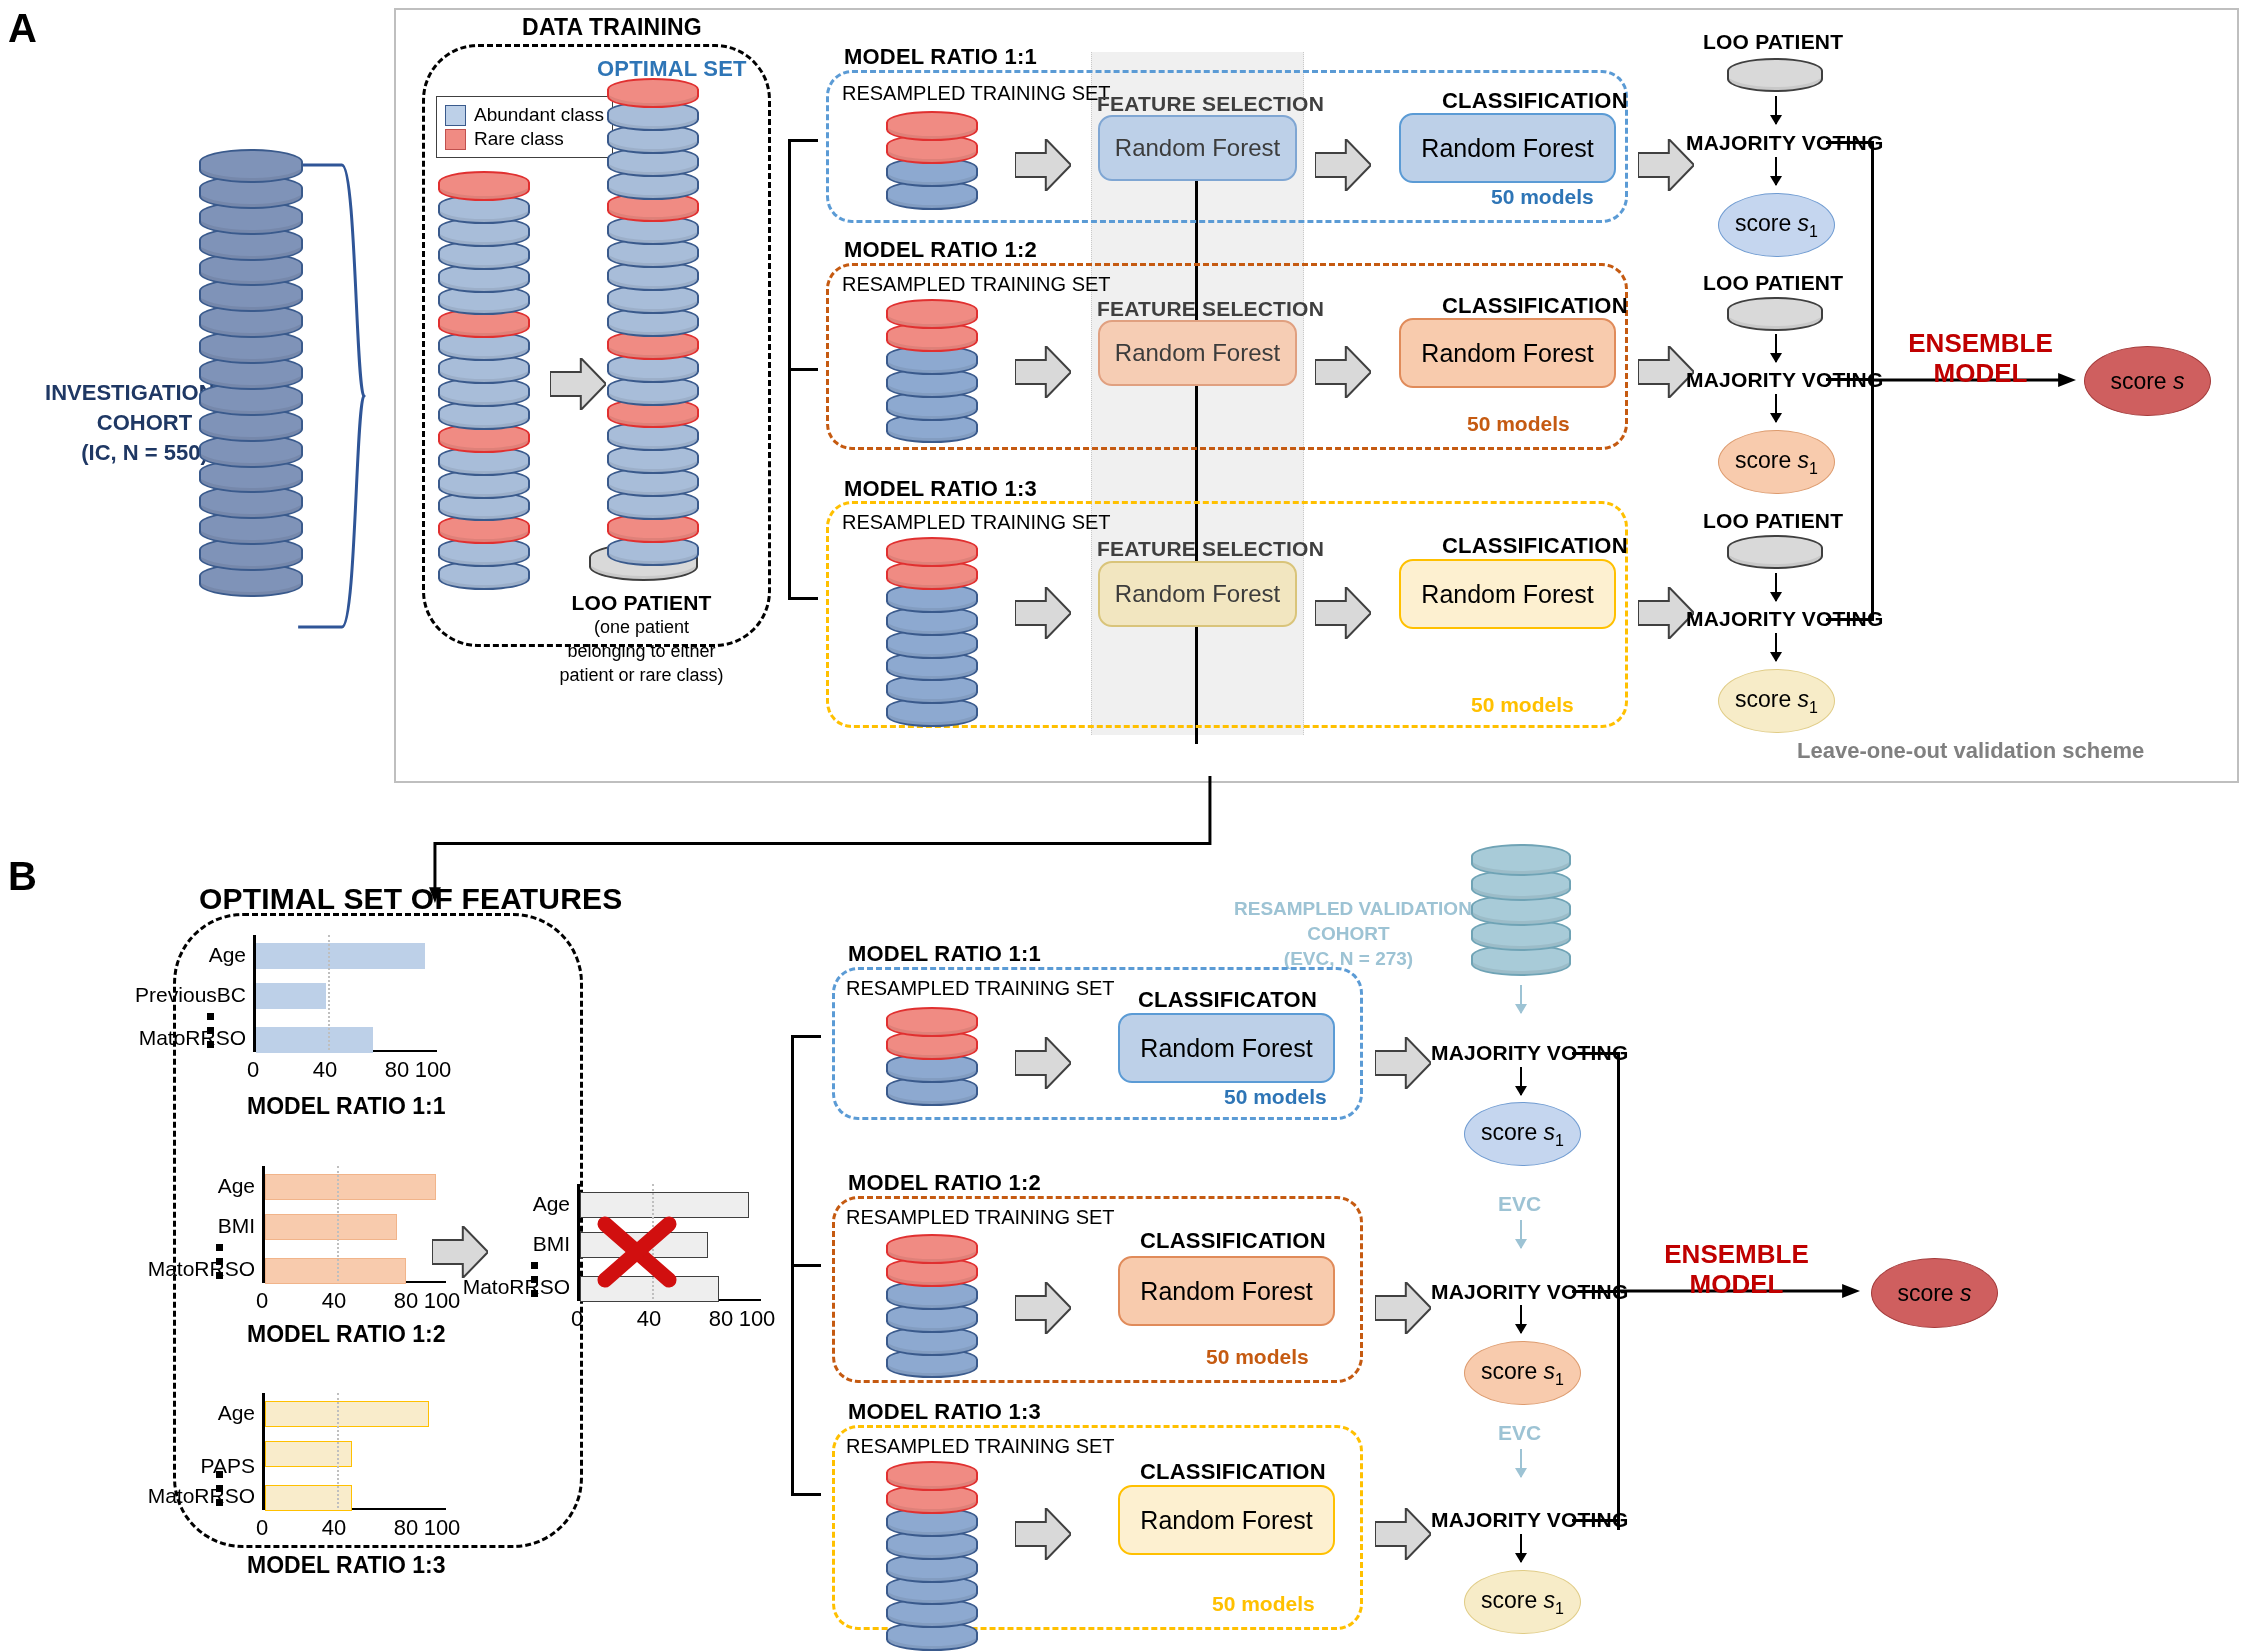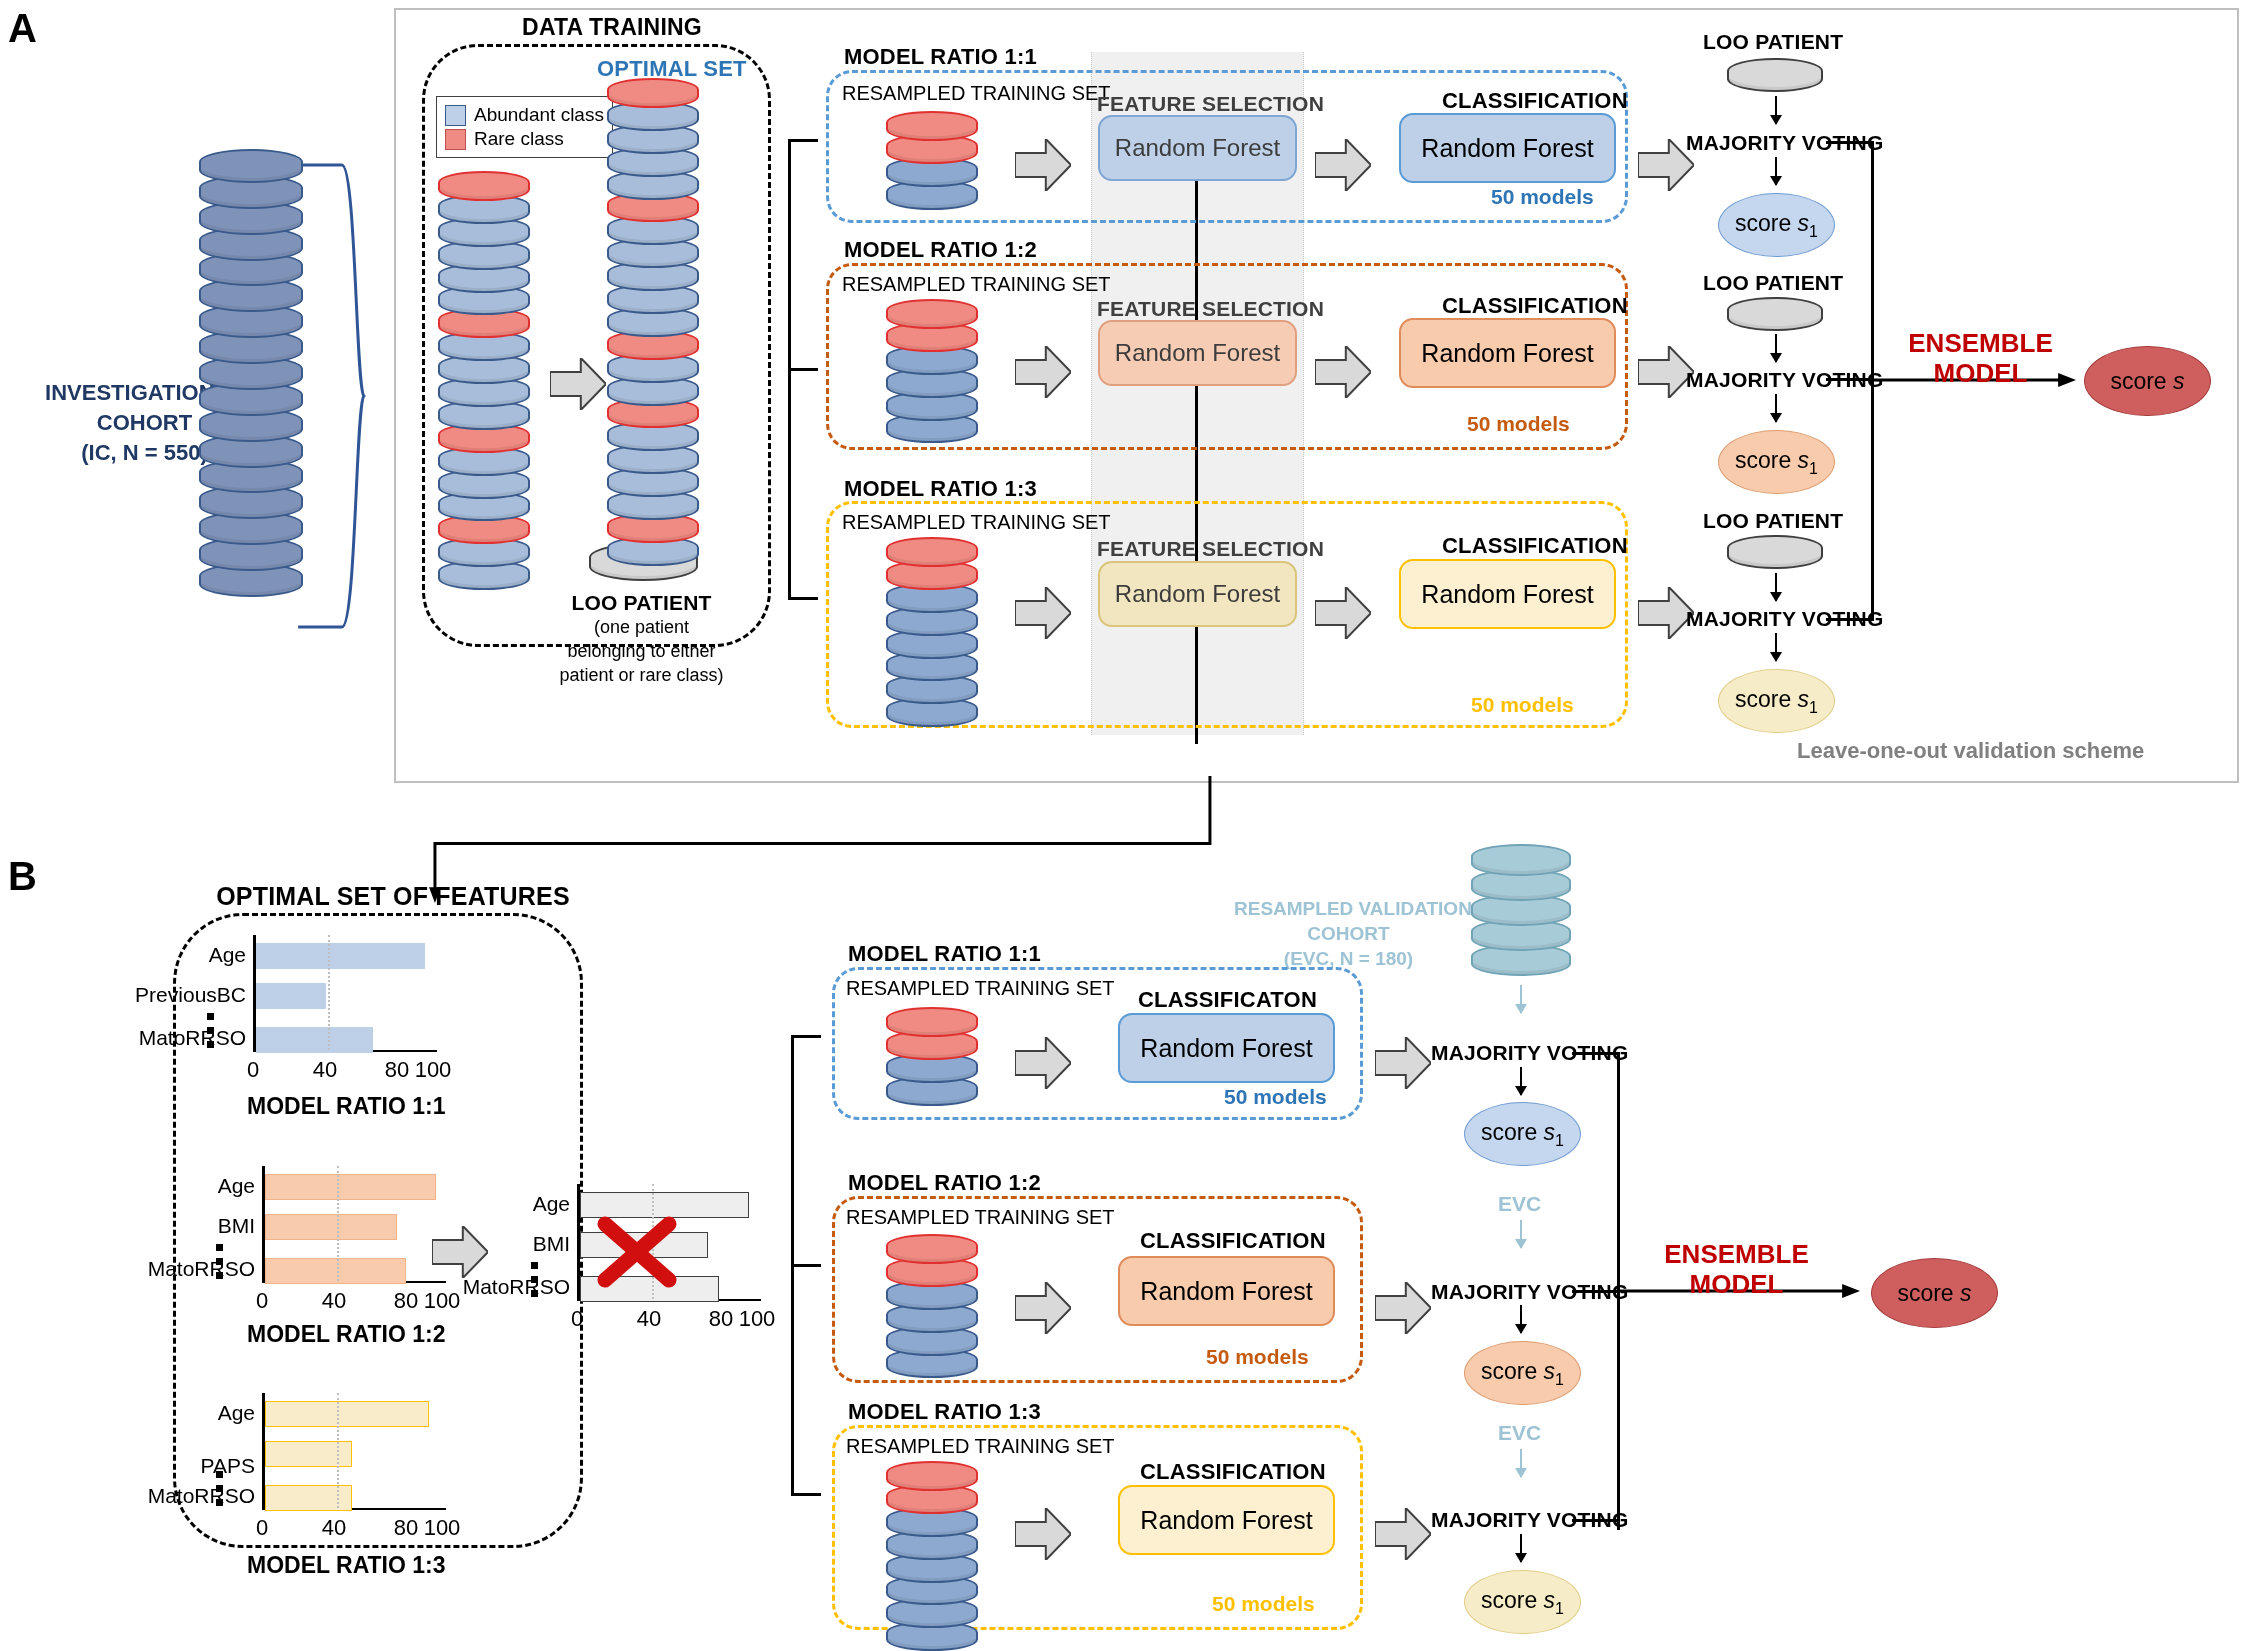--- a/index.html
+++ b/index.html
@@ -348,21 +348,21 @@
   <span>score <i>s</i></span>
 </div>
 
 <svg class="abs" style="left:418px;top:776px;width:796px;height:129px;" viewBox="0 0 800 130" width="796" height="129">
   <path d="M797 0 L797 68 L16 68 L16 120" fill="none" stroke="#000" stroke-width="3"></path>
   <polygon points="16,128 10,112 22,112" fill="#000"></polygon>
 </svg>
 
 <div class="lbl panel-letter" style="left:8px;top:854px;">B</div>
 
-<div class="lbl t-head ctr" style="left:199px;top:882px;width:388px;font-size:25px;">OPTIMAL SET OF FEATURES</div>
+<div class="lbl t-head ctr" style="left:199px;top:882px;width:388px;font-size:30px;">OPTIMAL SET OF FEATURES</div>
 
 <div class="dash-box d-black" style="left:173px;top:913px;width:404px;height:629px;border-radius:70px;"></div>
 
 <div class="chart" id="chart-0" style="left:253px;top:935px;width:184px;height:117px;">
     <div class="axis-y"></div>
     <div class="axis-x"></div>
     <div class="plot">
       <div class="bar bar-blue" style="left: 0px; top: 8px; width: 167px;"></div>
       <div class="bar bar-blue" style="left: 0px; top: 48px; width: 68px;"></div>
       <div class="bar bar-blue" style="left: 0px; top: 92px; width: 115px;"></div>
@@ -465,21 +465,21 @@
 <div class="stack" id="evc-stack" style="left: 1471px; top: 844px; width: 100px; height: 131px;">
     <div class="disk" style="width: 100px; height: 32px; background: rgb(168, 203, 216); border: 2px solid rgb(111, 163, 181); box-sizing: border-box; box-shadow: rgba(0, 0, 0, 0.07) 0px -5px 0px -2px inset; left: 0px; top: 0px; z-index: 5;"></div>
     <div class="disk" style="width: 100px; height: 32px; background: rgb(168, 203, 216); border: 2px solid rgb(111, 163, 181); box-sizing: border-box; box-shadow: rgba(0, 0, 0, 0.07) 0px -5px 0px -2px inset; left: 0px; top: 25px; z-index: 4;"></div>
     <div class="disk" style="width: 100px; height: 32px; background: rgb(168, 203, 216); border: 2px solid rgb(111, 163, 181); box-sizing: border-box; box-shadow: rgba(0, 0, 0, 0.07) 0px -5px 0px -2px inset; left: 0px; top: 50px; z-index: 3;"></div>
     <div class="disk" style="width: 100px; height: 32px; background: rgb(168, 203, 216); border: 2px solid rgb(111, 163, 181); box-sizing: border-box; box-shadow: rgba(0, 0, 0, 0.07) 0px -5px 0px -2px inset; left: 0px; top: 75px; z-index: 2;"></div>
     <div class="disk" style="width: 100px; height: 32px; background: rgb(168, 203, 216); border: 2px solid rgb(111, 163, 181); box-sizing: border-box; box-shadow: rgba(0, 0, 0, 0.07) 0px -5px 0px -2px inset; left: 0px; top: 100px; z-index: 1;"></div>
   </div>
 <div class="lbl bold c-evc ctr" style="left:1234px;top:896px;width:229px;font-size:19px;line-height:25px;">
   <span>RESAMPLED VALIDATION</span><br>
   <span>COHORT</span><br>
-  <span>(EVC, N = 180)</span>
+  <span>(EVC, N = 273)</span>
 </div>
 <div class="tarrow evc" style="left:1520px;top:985px;height:28px;"></div>
 
 <div class="ln" style="left:791px;top:1035px;width:3px;height:458px;"></div>
 <div class="ln" style="left:791px;top:1035px;width:30px;height:3px;"></div>
 <div class="ln" style="left:791px;top:1264px;width:30px;height:3px;"></div>
 <div class="ln" style="left:791px;top:1493px;width:30px;height:3px;"></div>
 
 <div class="lbl t-head" style="left:848px;top:941px;font-size:22px;">MODEL RATIO 1:1</div>
 <div class="dash-box d-blue" style="left:832px;top:967px;width:525px;height:147px;"></div>

